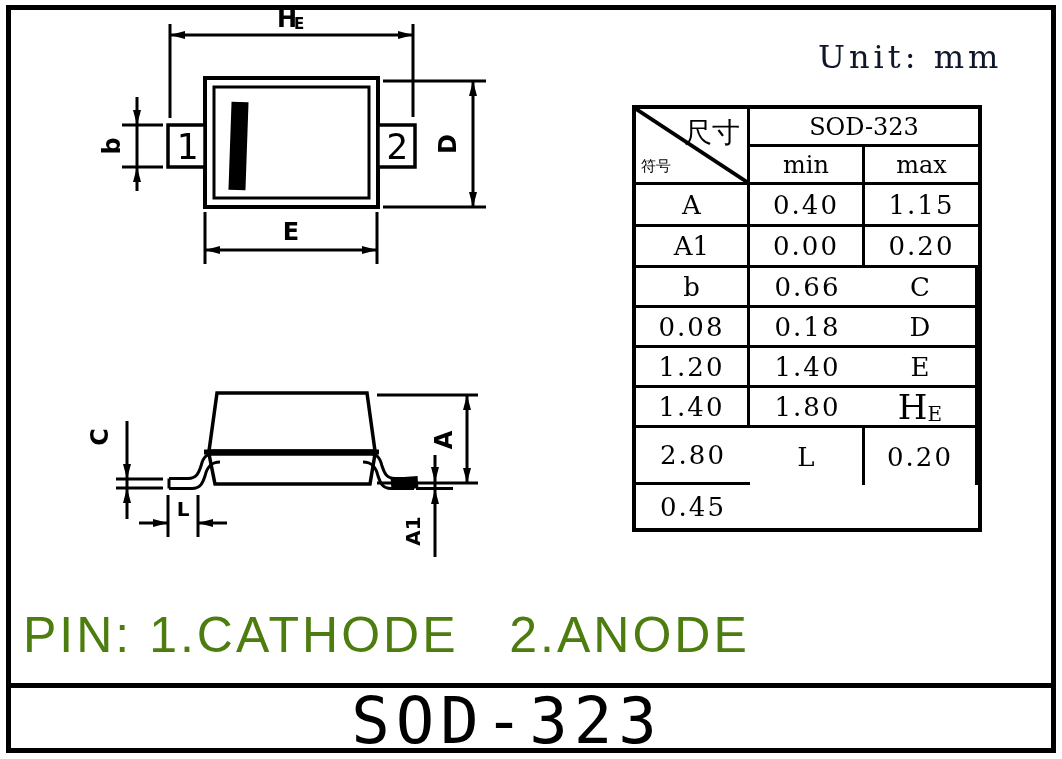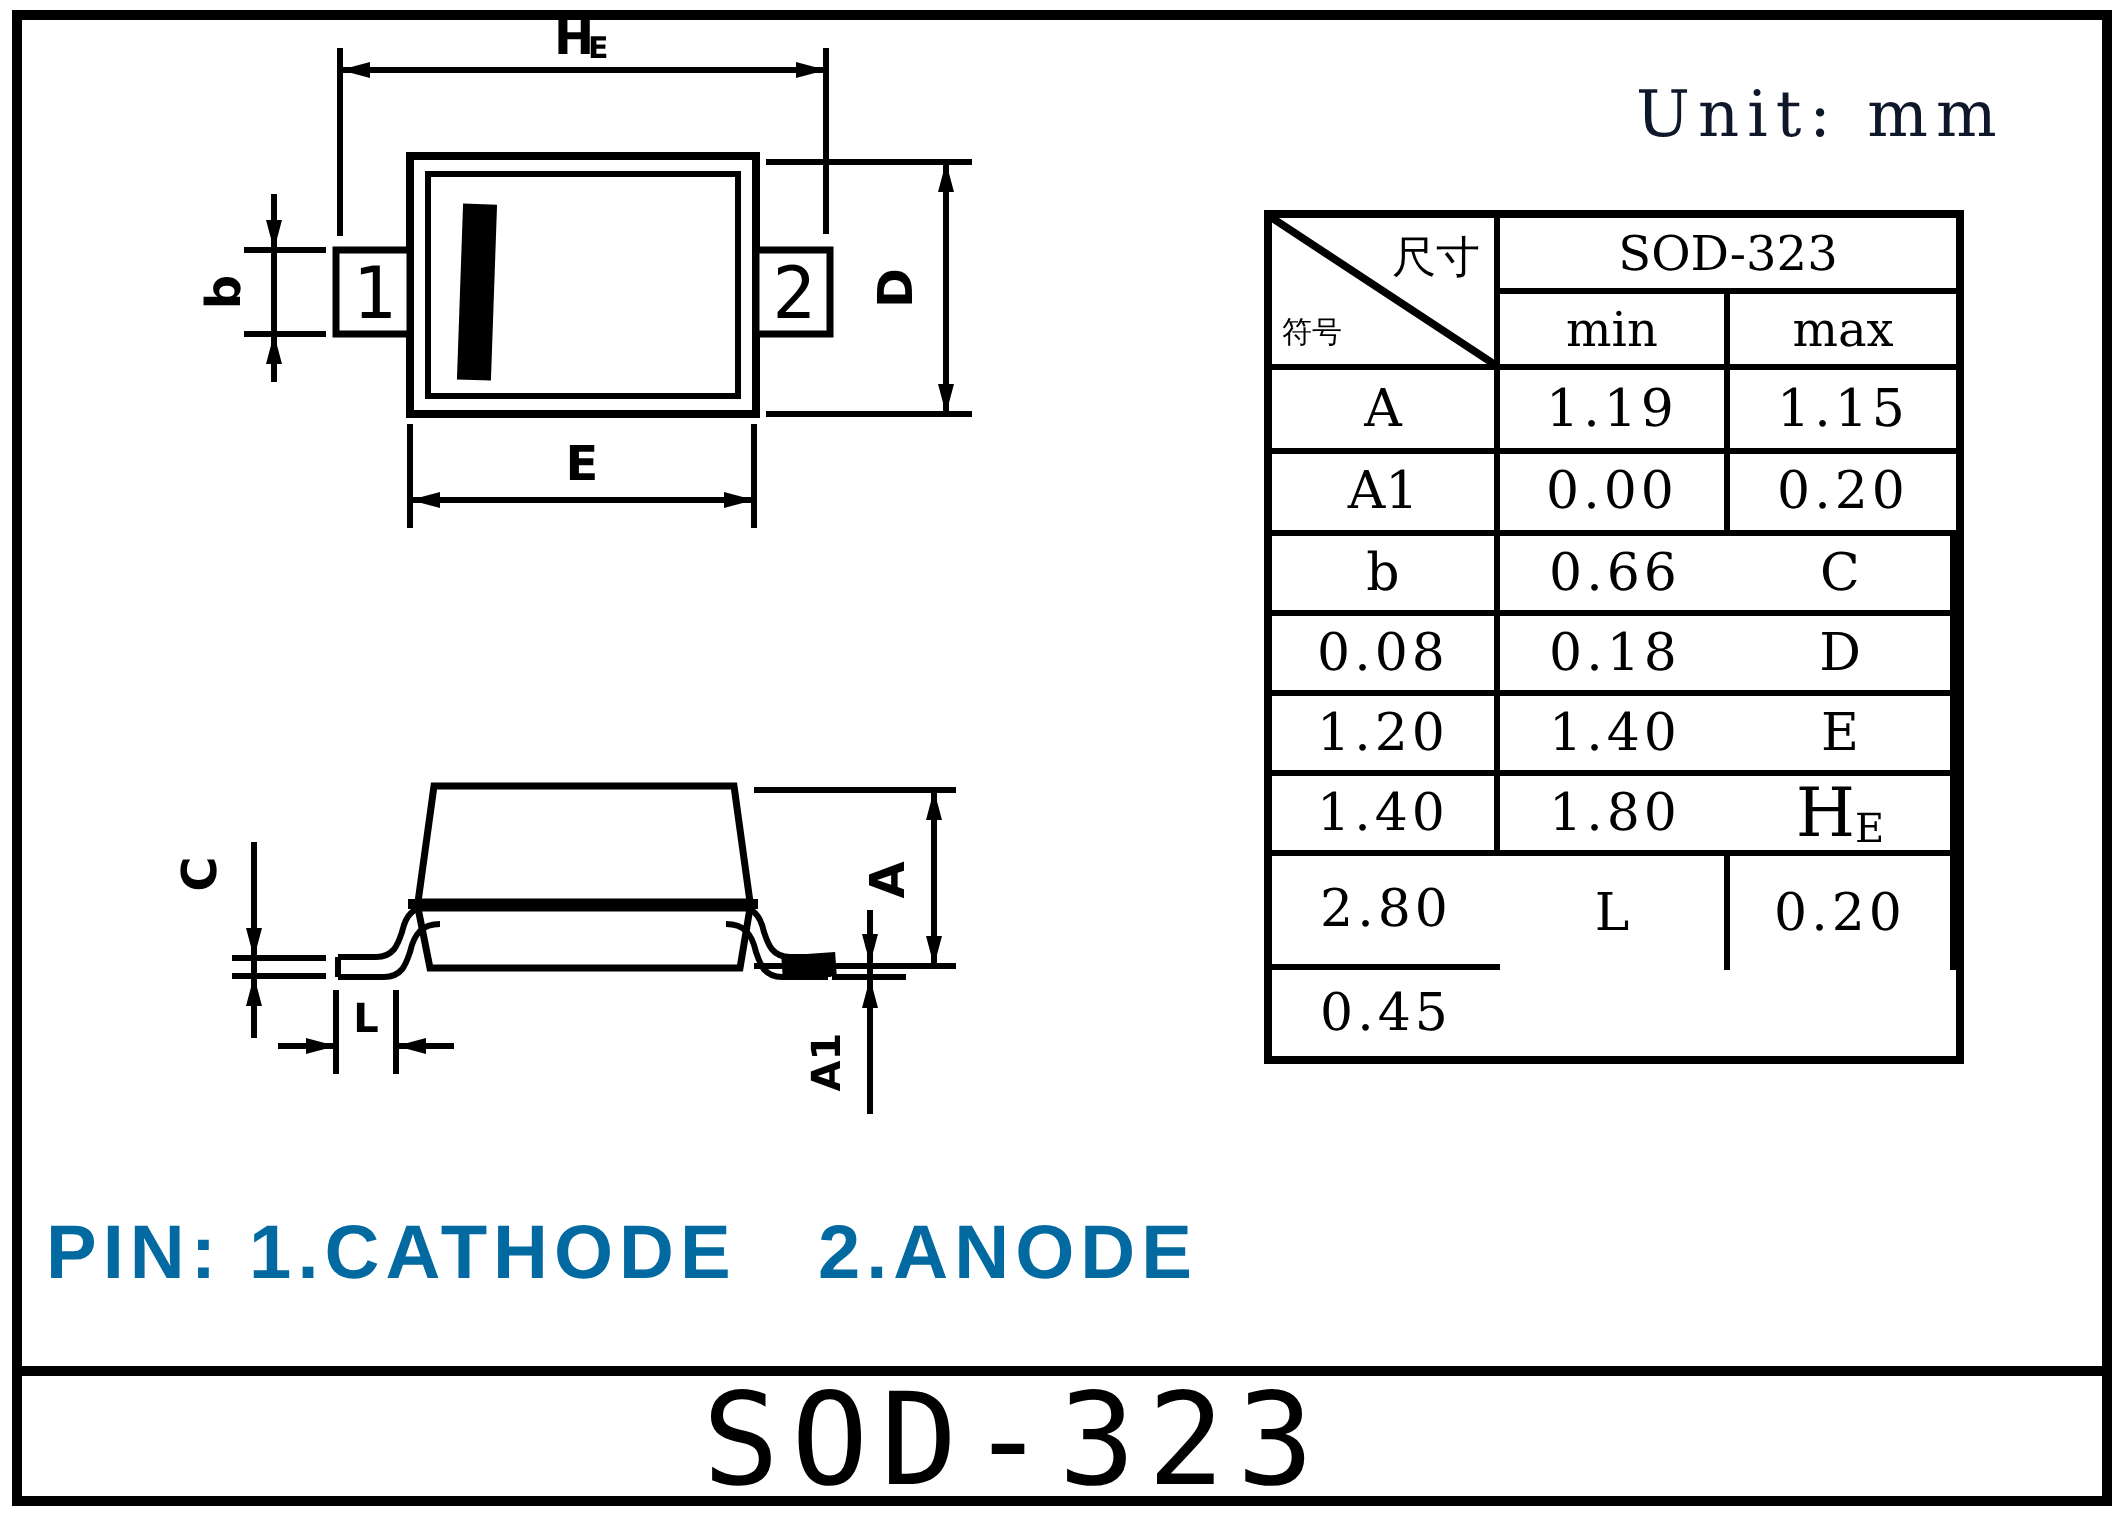--- a/index.html
+++ b/index.html
@@ -31,28 +31,28 @@
   .tc { border-right:3px solid #000; border-bottom:3px solid #000;
         display:flex; align-items:center; justify-content:center;
         font-size:26px; color:#000; }
   .tc.hdr { font-size:24px; }
   .tc.num { letter-spacing:2px; }
   .tc.last-col { border-right:none; }
   .tc.last-row { border-bottom:none; }
   .corner { grid-column:1; grid-row:1 / 3; position:relative;
             border-right:3px solid #000; border-bottom:3px solid #000; }
   .corner svg { position:absolute; left:0; top:0; width:100%; height:100%; }
-  .corner .cjk-tr { position:absolute; top:5px; right:7px; font-size:22px;font-family:Liberation Mono, monospace; }
+  .corner .cjk-tr { position:absolute; top:5px; right:7px; font-size:28px;font-family:Liberation Mono, monospace; }
   .corner .cjk-bl { position:absolute; bottom:6px; left:5px; font-size:15px; }
   .pkg-hdr { grid-column:2 / 4; grid-row:1; }
   .he-main { font-size:34px; }
   .he-sub { font-size:20px; position:relative; top:7px; }
 
-  .pin-note { position:absolute; left:23px; top:606px; font-size:38px; font-weight:bold;
-              letter-spacing:3px; white-space:pre; color:#0369a1; }
+  .pin-note { position:absolute; left:23px; top:606px; font-size:50px; font-weight:normal;
+              letter-spacing:3px; white-space:pre; color:#4d7c0f; }
   .title-band { position:absolute; left:6px; top:683px; width:1050px; height:70px;
                 border-top:5px solid #000; display:flex; align-items:center; justify-content:center; }
   .title-band span { font-family:"DejaVu Sans Mono","Liberation Mono",monospace;
                      font-size:64px; letter-spacing:6px; transform:translateX(-24px); color:#000; }
 </style>
 </head>
 <body>
 
 <div class="page">
   <div class="frame"></div>
@@ -171,21 +171,21 @@
         <line x1="0" y1="0" x2="114" y2="76" stroke="#000" stroke-width="4"></line>
       </svg>
       <span class="cjk-tr">尺寸</span>
       <span class="cjk-bl">符号</span>
     </div>
     <div class="tc hdr pkg-hdr last-col">SOD-323</div>
     <div class="tc hdr" style="grid-column:2;grid-row:2;">min</div>
     <div class="tc hdr last-col" style="grid-column:3;grid-row:2;">max</div>
 
     <div class="tc">A</div>
-    <div class="tc num">1.19</div>
+    <div class="tc num">0.40</div>
     <div class="tc num last-col">1.15</div>
 
     <div class="tc">A1</div>
     <div class="tc num">0.00</div>
     <div class="tc num last-col">0.20</div>
 
     <div class="tc">b</div>
     <div class="tc num last-col">0.66</div>
 
     <div class="tc">C</div>

